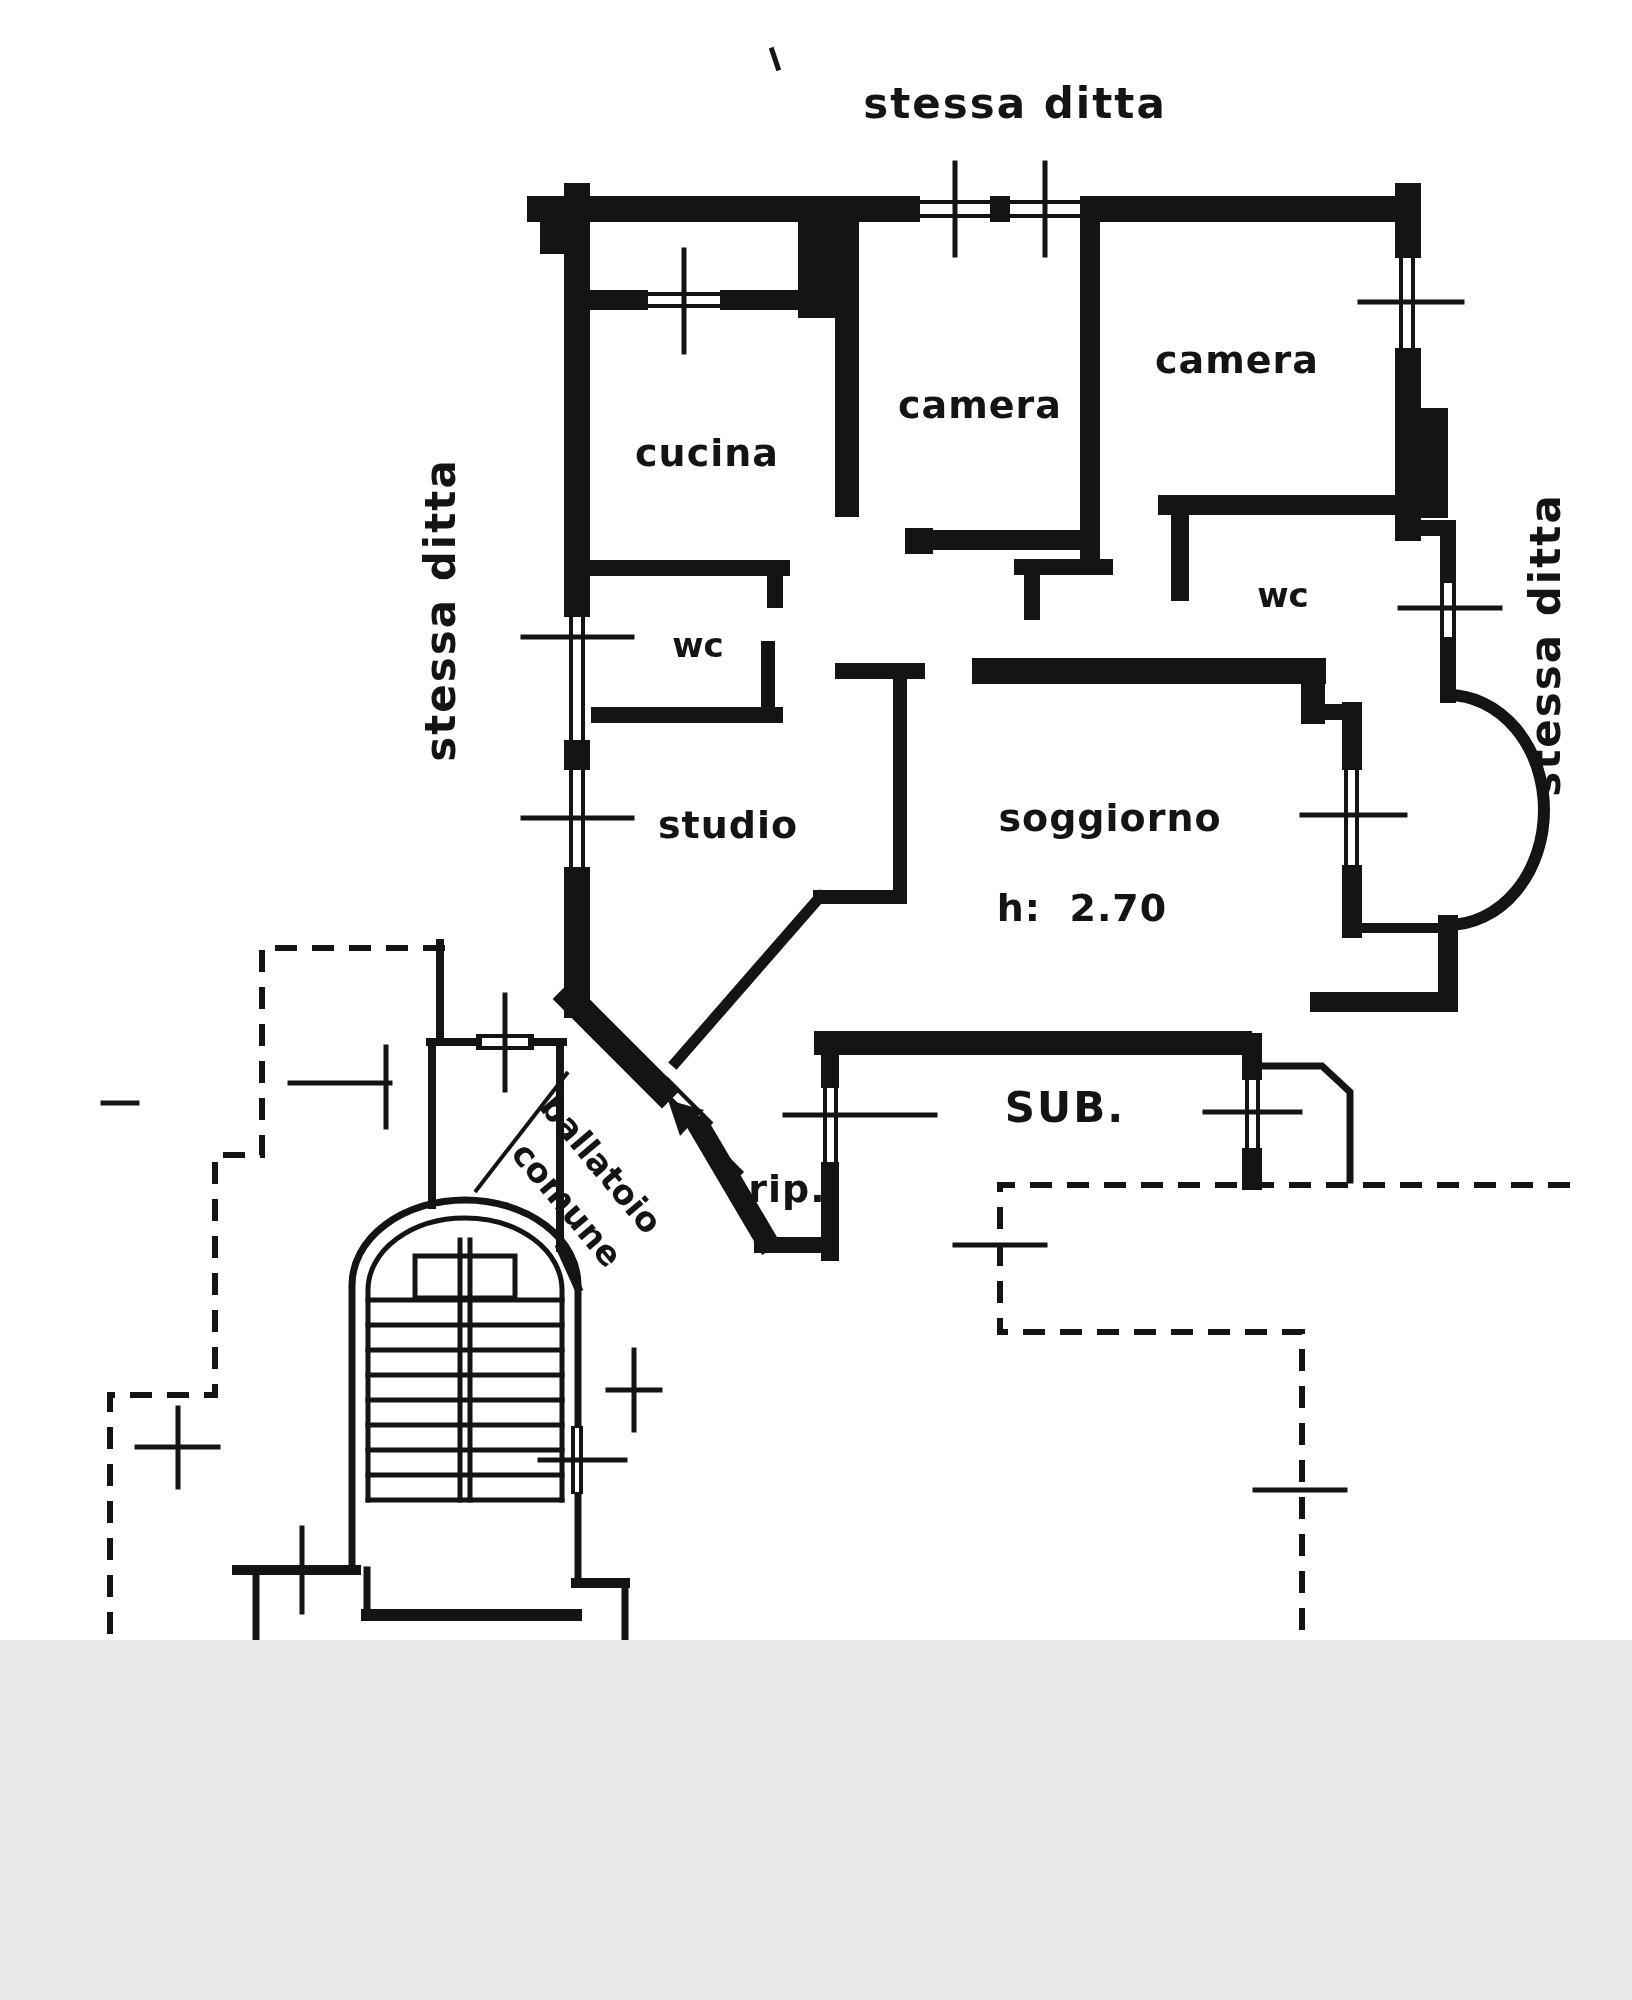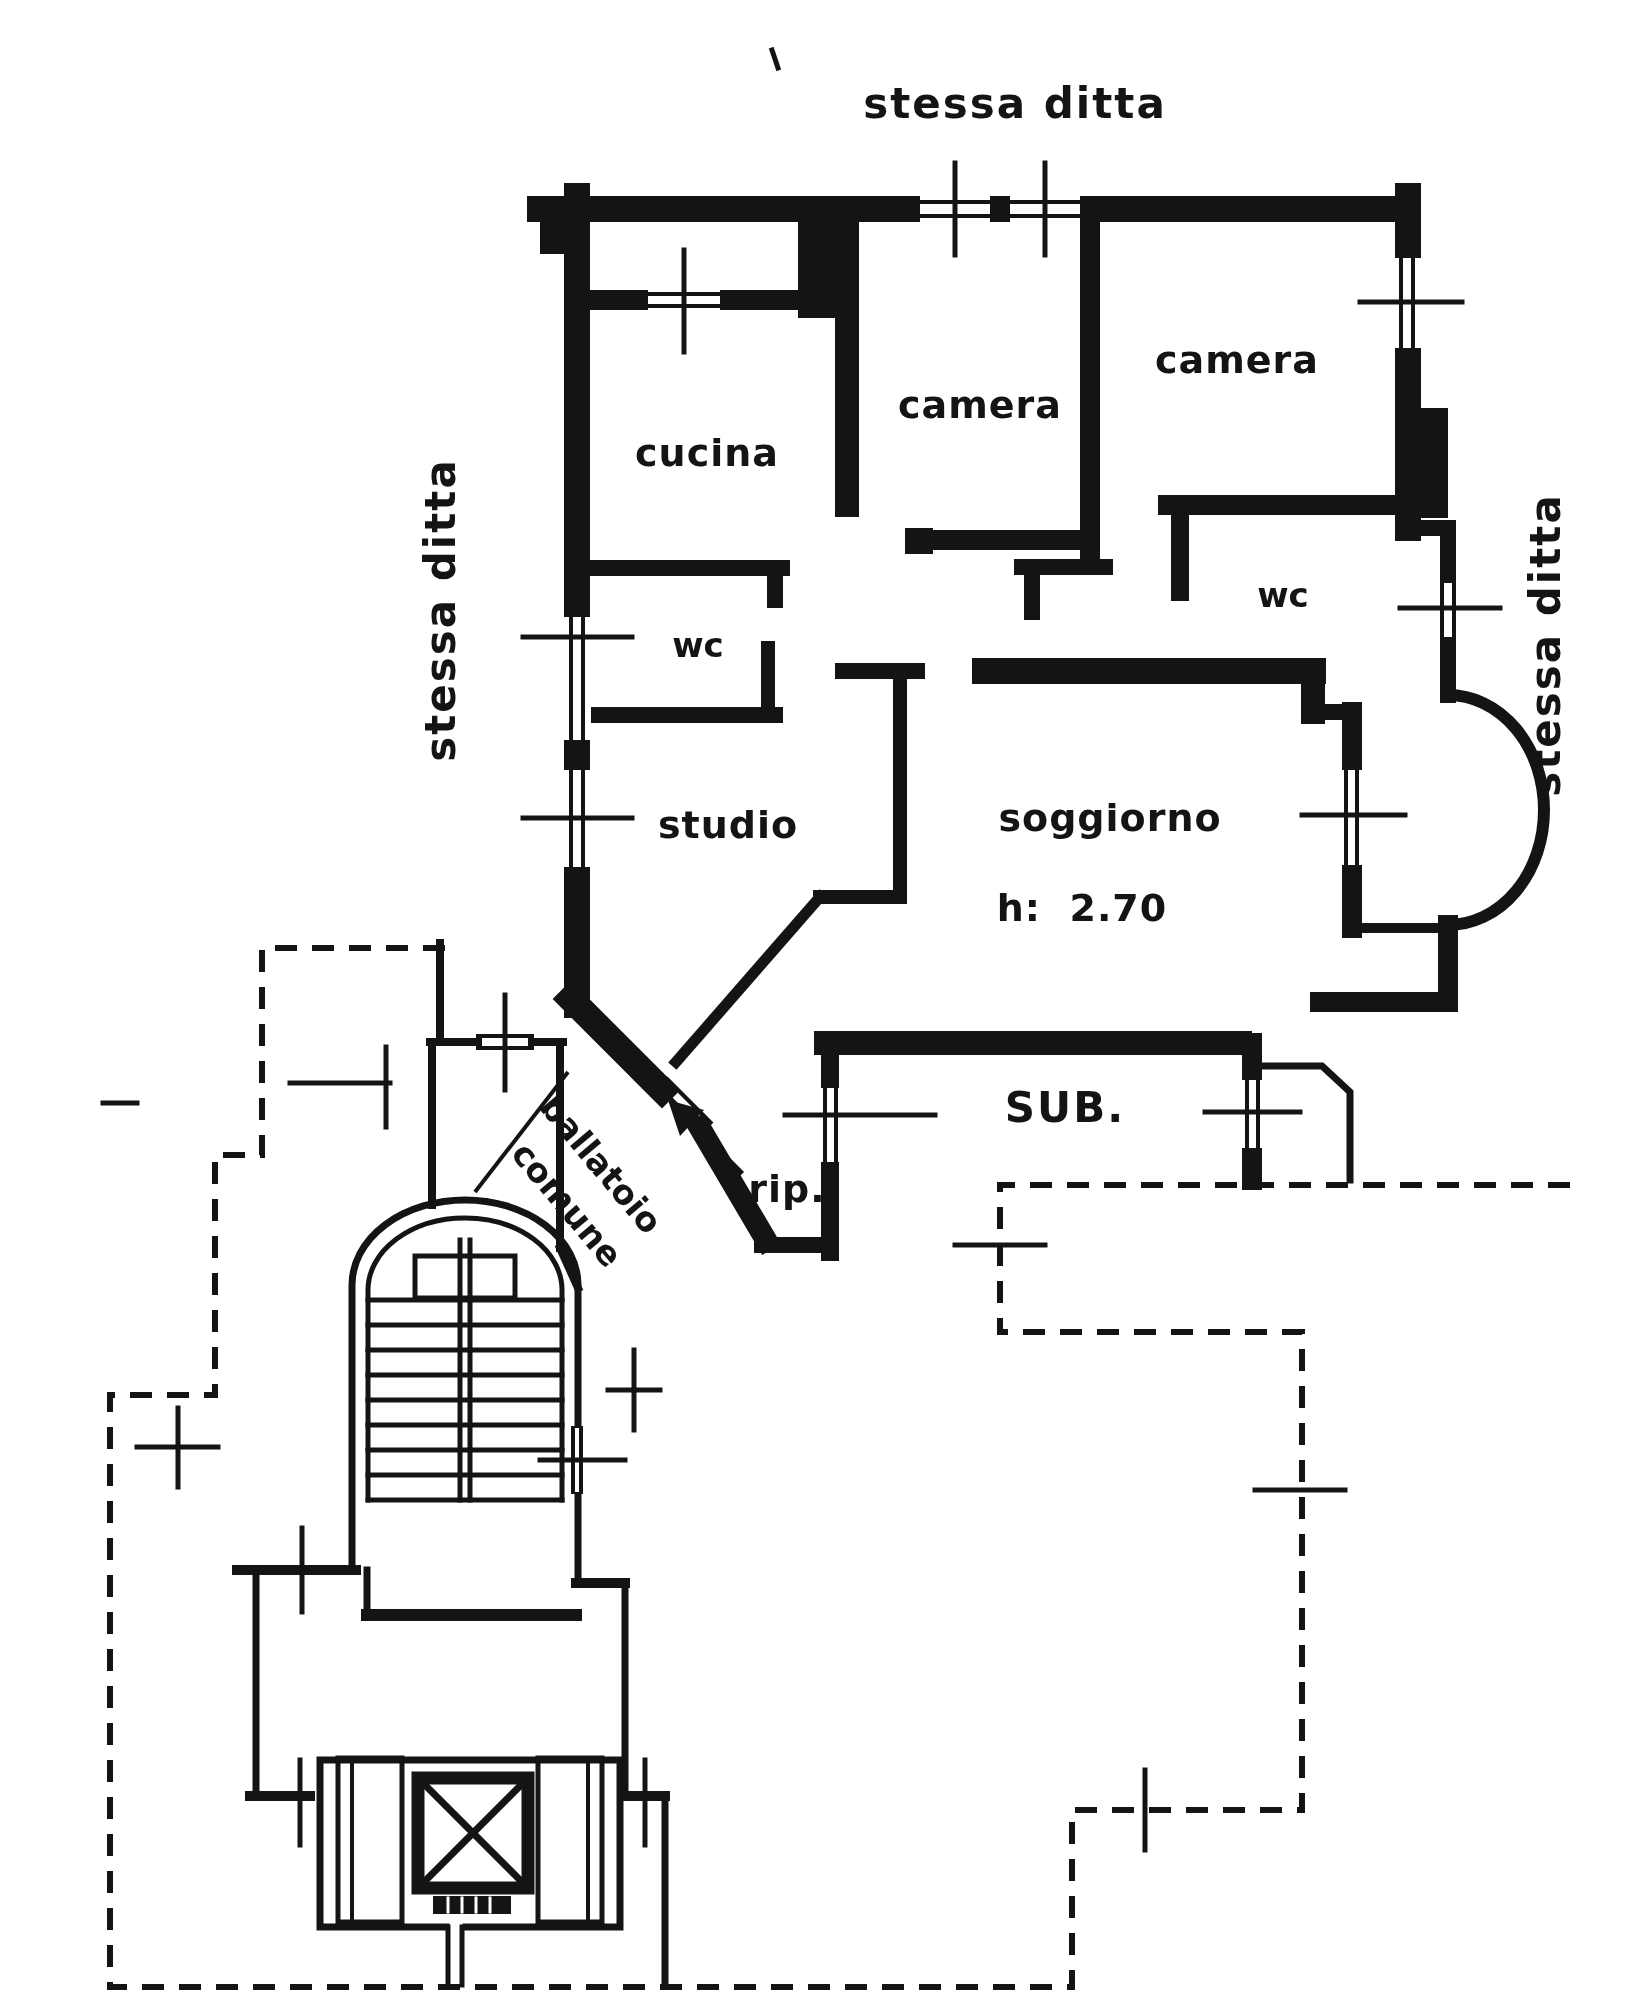--- a/index.html
+++ b/index.html
@@ -1,17 +1,17 @@
 <!DOCTYPE html>
 <html><head>
 <meta charset="utf-8">
 <style>
   html,body{margin:0;padding:0;background:#e8e8e8;}
   .sheet{
-    width:1632px;height:2000px;background:#ffffff;position:relative;
+    width:1632px;height:1640px;background:#ffffff;position:relative;
     font-family:"DejaVu Sans", sans-serif;overflow:hidden;
   }
   svg{display:block;}
   text{
     font-family:"DejaVu Sans", sans-serif;
     font-weight:bold;
     fill:#141414;
     white-space:pre;
   }
   .lbl{font-size:38px;letter-spacing:1px;}

